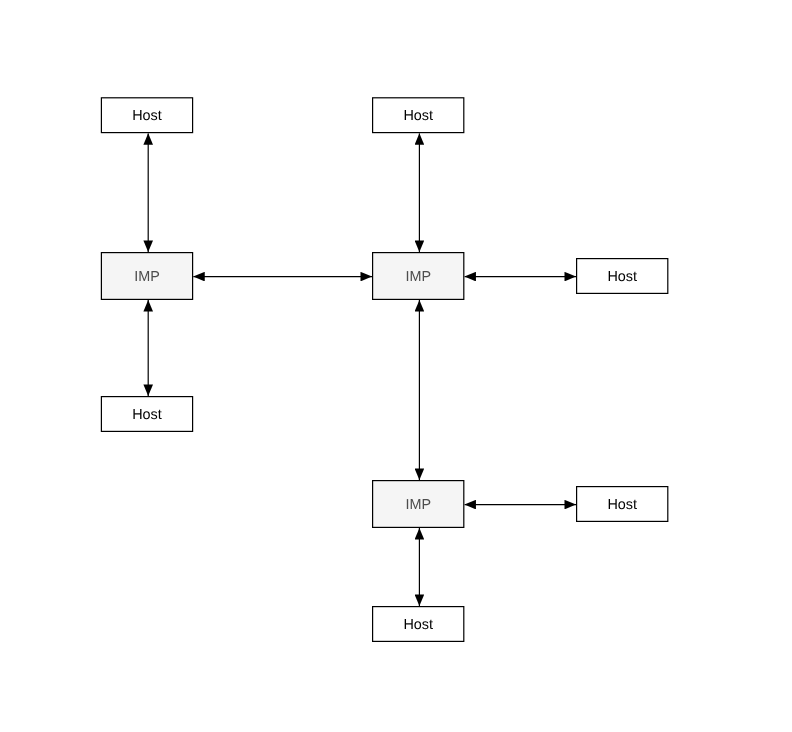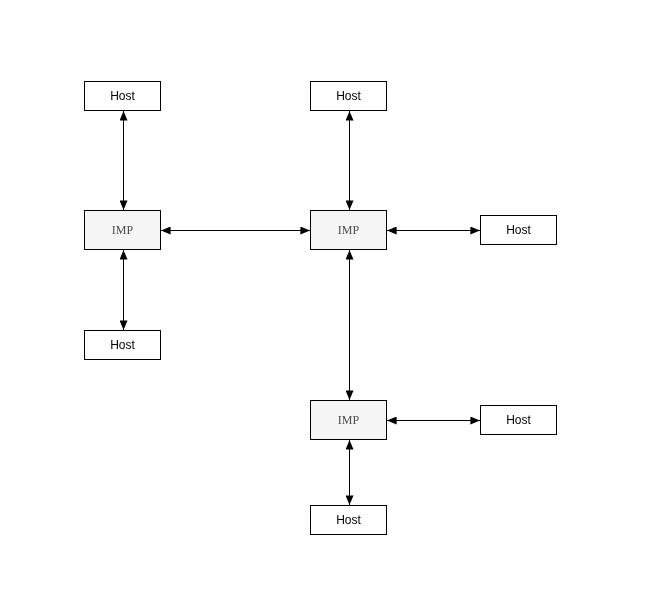--- a/index.html
+++ b/index.html
@@ -33,21 +33,20 @@
     line-height: 1;
     user-select: none;
   }
   .node.host {
     background: var(--host-fill, #ffffff);
     color: var(--host-text, #000000);
   }
   .node.imp {
     background: var(--imp-fill, #f5f5f5);
     color: var(--imp-text, #4d4d4d);
-    font-family: Liberation Serif, serif;
   }
   .node .label {
     pointer-events: none;
   }
 </style>
 </head>
 <body>
 
 <div class="canvas" style="--bg: #ffffff; --node-border: #000000; --host-fill: #ffffff; --host-text: #000000; --imp-fill: #f5f5f5; --imp-text: #4d4d4d;">
   <svg class="connectors" viewBox="0 0 660 610" xmlns="http://www.w3.org/2000/svg">

